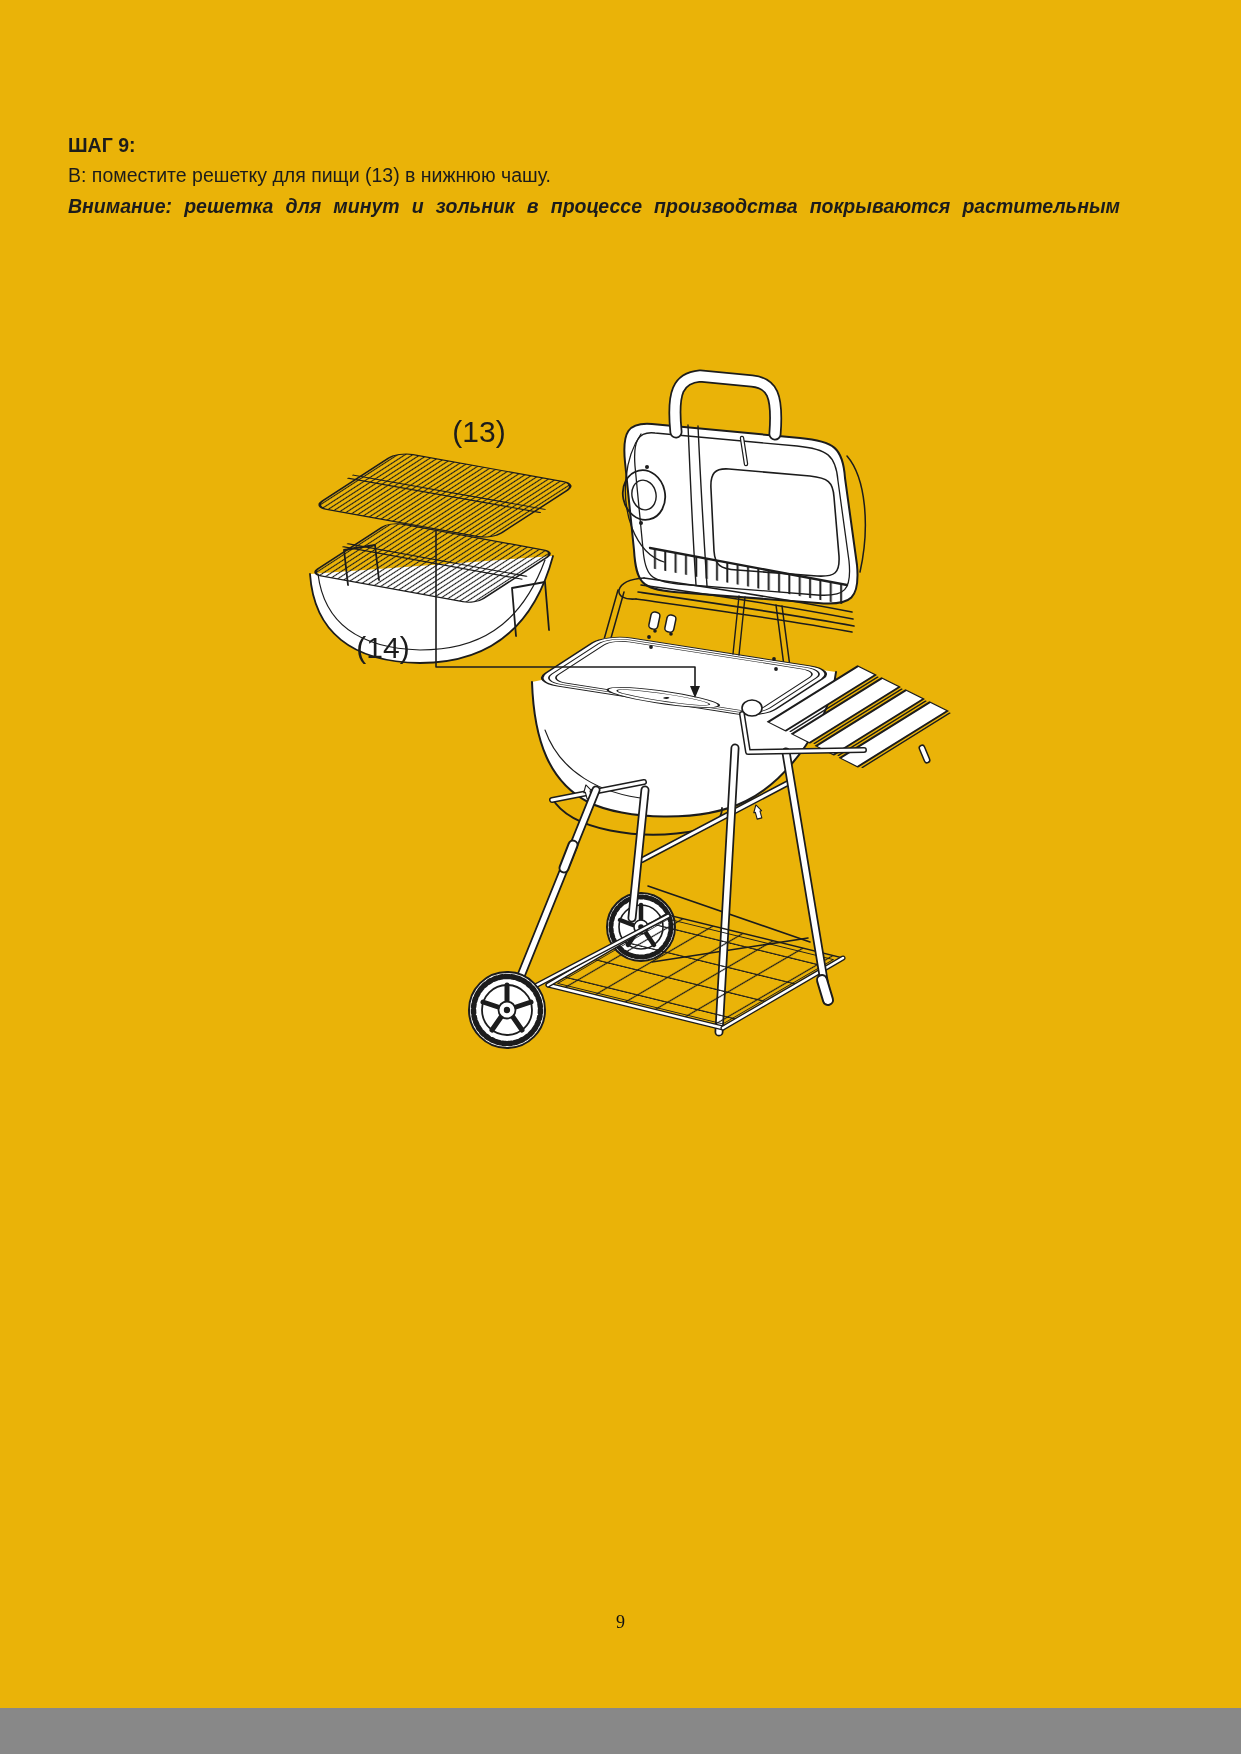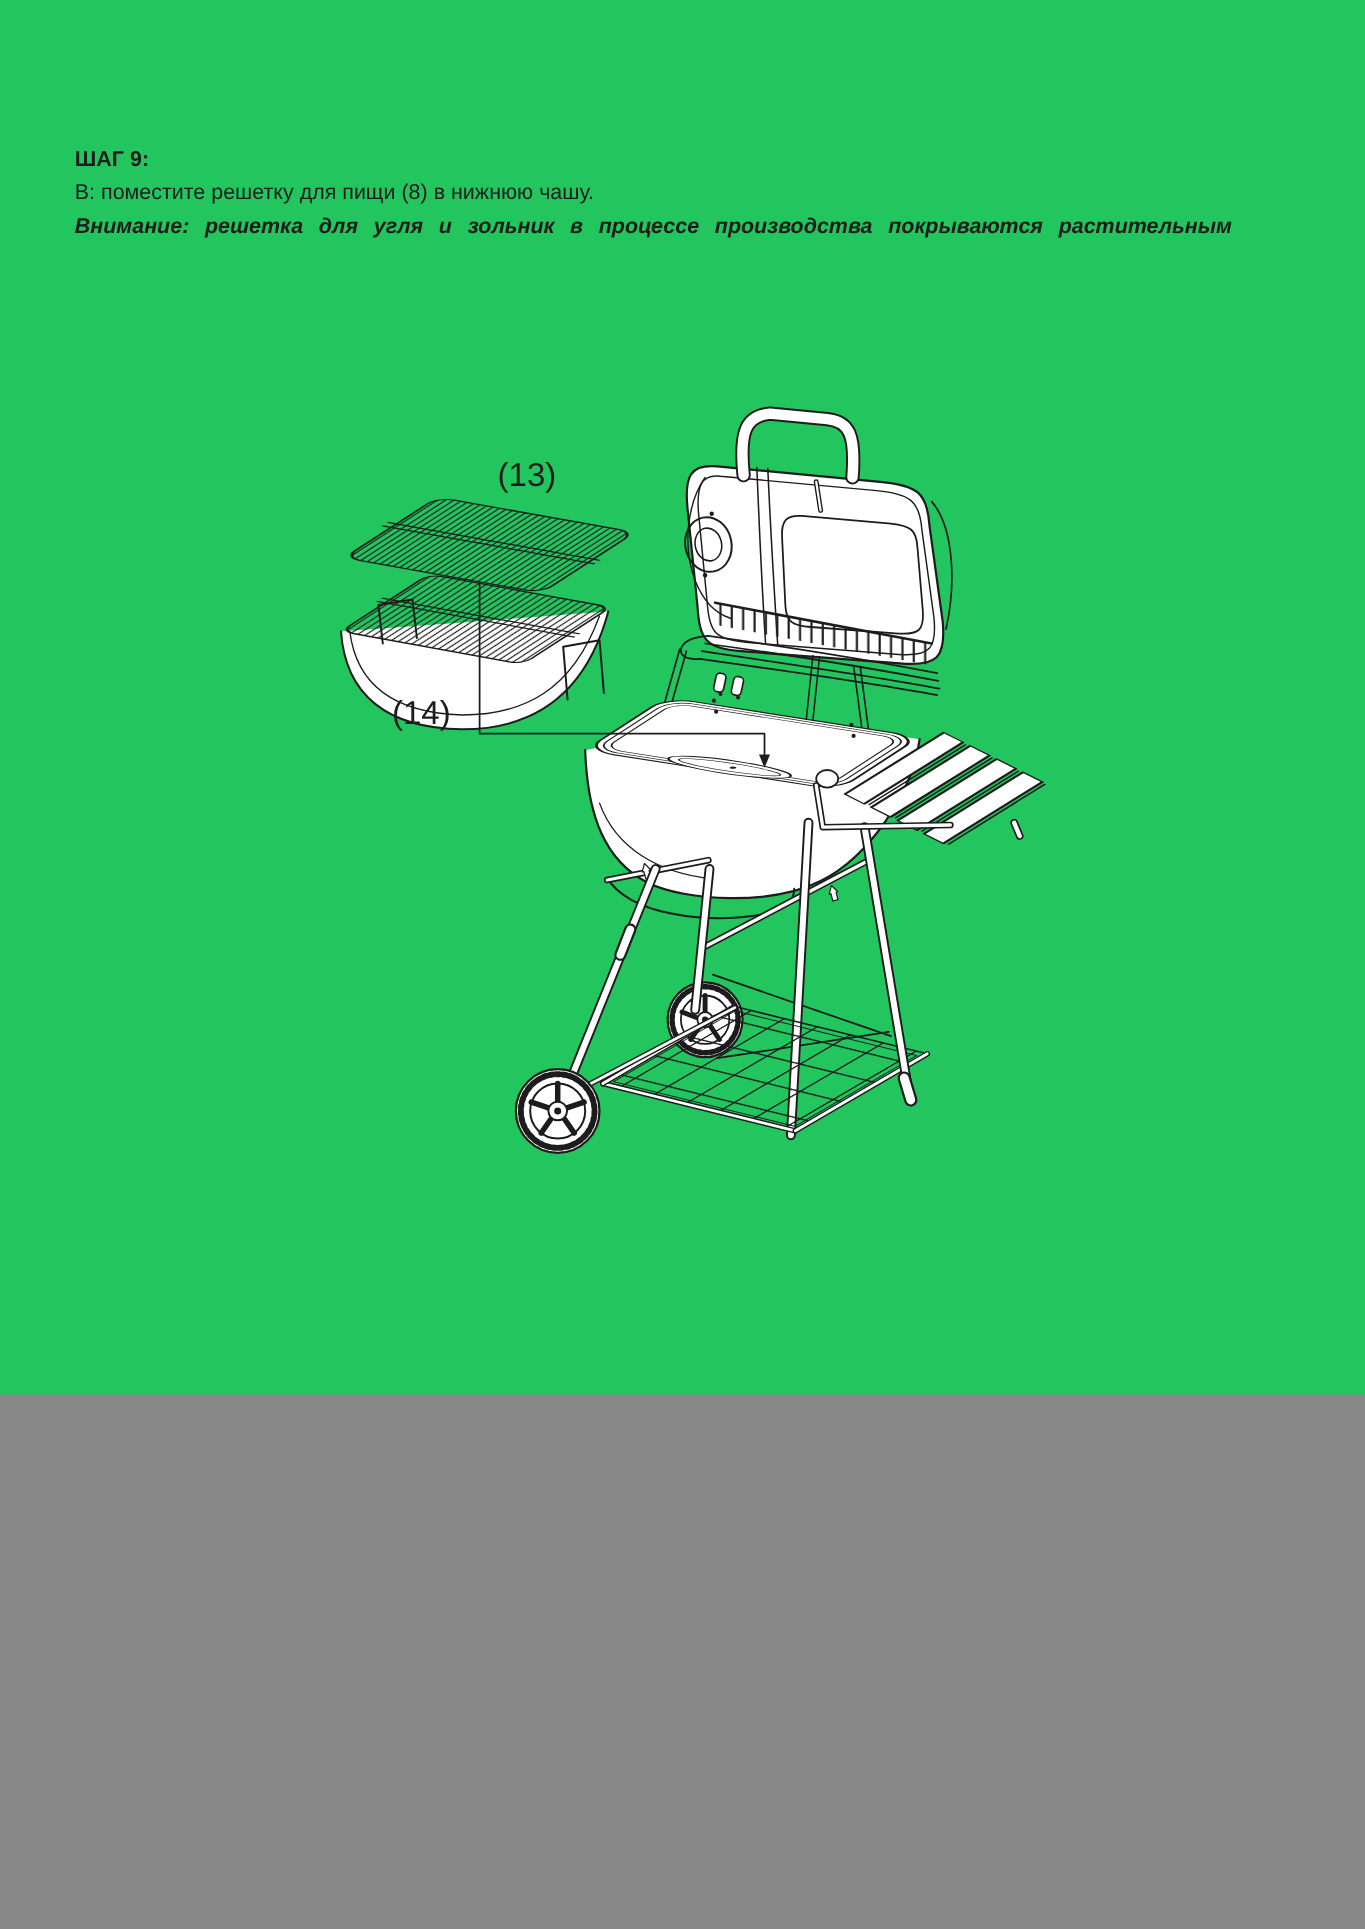--- a/index.html
+++ b/index.html
@@ -1,19 +1,19 @@
 <!DOCTYPE html>
 <html><head>
 <meta charset="utf-8">
 <style>
   html,body{margin:0;padding:0;background:#888;}
   .page{
     position:relative;
-    width:1241px;height:1268px;
-    background:#22c55e;
+    width:1241px;height:1708px;
+    background:#eab308;
     font-family:"Liberation Sans",sans-serif;
     color:#1c1c1c;
     overflow:hidden;
     margin:0 auto;
   }
   .text-block{
     position:absolute;left:68px;top:130px;width:1052px;
     font-size:19.5px;line-height:30px;
   }
   .step-title{font-weight:700;}
@@ -31,23 +31,23 @@
     font-size:18px;color:#111;
   }
 </style>
 </head>
 <body>
 
 <div class="page">
 
   <div class="text-block">
     <div class="step-title">ШАГ 9:</div>
-    <div class="instr">В: поместите решетку для пищи (8) в нижнюю чашу.</div>
+    <div class="instr">В: поместите решетку для пищи (13) в нижнюю чашу.</div>
     <div class="warn">
-      <div class="warn-line just">Внимание: решетка для угля и зольник в процессе производства покрываются растительным</div>
+      <div class="warn-line just">Внимание: решетка для минут и зольник в процессе производства покрываются растительным</div>
     </div>
   </div>
 
   <svg class="diagram" width="700" height="725" viewBox="270 330 700 725">
     <defs>
       <pattern id="pw" patternUnits="userSpaceOnUse" width="6.6" height="12">
         <line x1="3.3" y1="-1" x2="3.3" y2="13" stroke="#1c1c1c" stroke-width="1.7"></line>
       </pattern>
       <pattern id="pw2" patternUnits="userSpaceOnUse" width="7.4" height="12">
         <line x1="3.7" y1="-1" x2="3.7" y2="13" stroke="#1c1c1c" stroke-width="1.8"></line>

